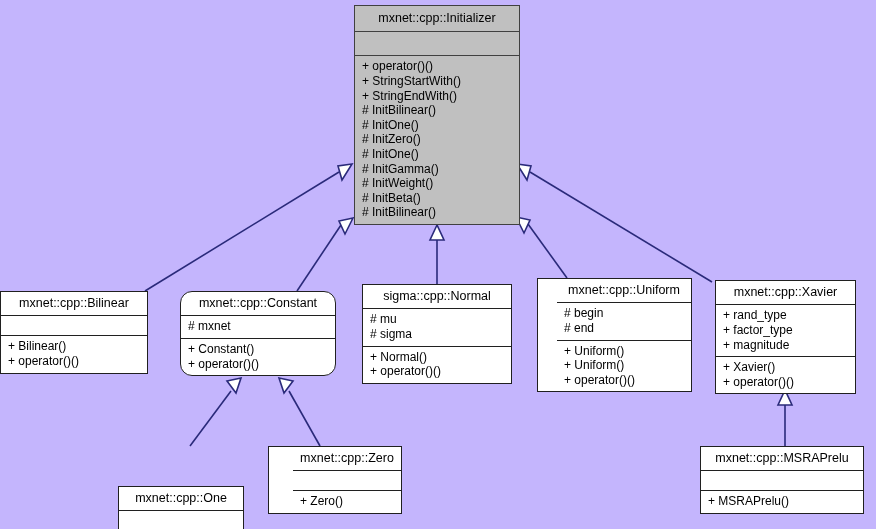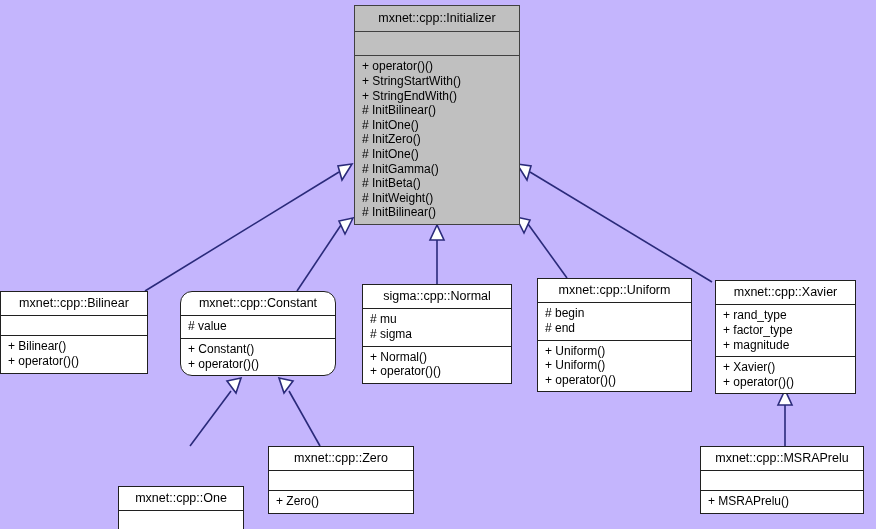--- a/index.html
+++ b/index.html
@@ -126,59 +126,59 @@
     <div class="compartment empty"></div>
     <div class="compartment last">
       <div class="member">+ operator()()</div>
       <div class="member">+ StringStartWith()</div>
       <div class="member">+ StringEndWith()</div>
       <div class="member"># InitBilinear()</div>
       <div class="member"># InitOne()</div>
       <div class="member"># InitZero()</div>
       <div class="member"># InitOne()</div>
       <div class="member"># InitGamma()</div>
+      <div class="member"># InitWeight()</div>
       <div class="member"># InitBeta()</div>
-      <div class="member"># InitWeight()</div>
       <div class="member"># InitBilinear()</div>
     </div>
   </div>
 
   <div class="node" style="left:0; top:291px; width:148px;">
     <div class="title">mxnet::cpp::Bilinear</div>
     <div class="compartment empty"></div>
     <div class="compartment last">
       <div class="member">+ Bilinear()</div>
       <div class="member">+ operator()()</div>
     </div>
   </div>
 
   <div class="node" style="left:180px; top:291px; width:156px;border-radius:12px;">
     <div class="title">mxnet::cpp::Constant</div>
     <div class="compartment">
-      <div class="member"># value</div>
+      <div class="member"># mxnet</div>
     </div>
     <div class="compartment last">
       <div class="member">+ Constant()</div>
       <div class="member">+ operator()()</div>
     </div>
   </div>
 
   <div class="node" style="left:362px; top:284px; width:150px;">
     <div class="title">sigma::cpp::Normal</div>
     <div class="compartment">
       <div class="member"># mu</div>
       <div class="member"># sigma</div>
     </div>
     <div class="compartment last">
       <div class="member">+ Normal()</div>
       <div class="member">+ operator()()</div>
     </div>
   </div>
 
-  <div class="node" style="left:537px; top:278px; width:155px;">
+  <div class="node" style="left:537px; top:278px; width:155px;padding-left:19px;">
     <div class="title">mxnet::cpp::Uniform</div>
     <div class="compartment">
       <div class="member"># begin</div>
       <div class="member"># end</div>
     </div>
     <div class="compartment last">
       <div class="member">+ Uniform()</div>
       <div class="member">+ Uniform()</div>
       <div class="member">+ operator()()</div>
     </div>
@@ -198,21 +198,21 @@
   </div>
 
   <div class="node" style="left:118px; top:446px; width:126px;margin-top:40px;">
     <div class="title">mxnet::cpp::One</div>
     <div class="compartment empty"></div>
     <div class="compartment last">
       <div class="member">+ One()</div>
     </div>
   </div>
 
-  <div class="node" style="left:268px; top:446px; width:146px;">
+  <div class="node" style="left:268px; top:446px; width:134px;padding-left:24px;">
     <div class="title">mxnet::cpp::Zero</div>
     <div class="compartment empty"></div>
     <div class="compartment last">
       <div class="member">+ Zero()</div>
     </div>
   </div>
 
   <div class="node" style="left:700px; top:446px; width:164px;">
     <div class="title">mxnet::cpp::MSRAPrelu</div>
     <div class="compartment empty"></div>

